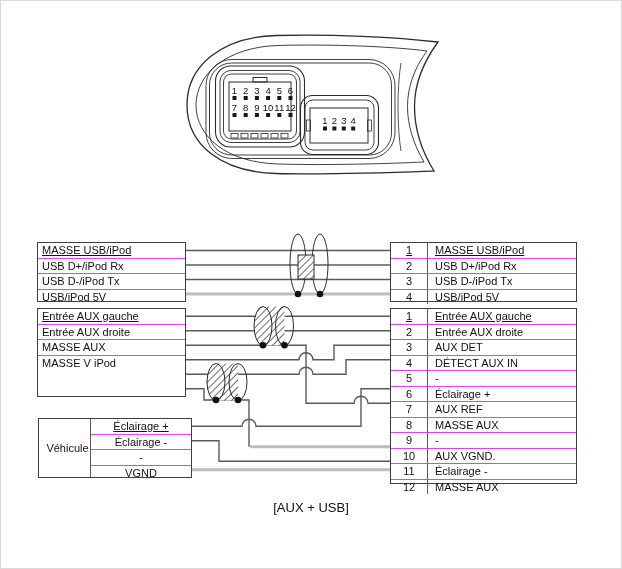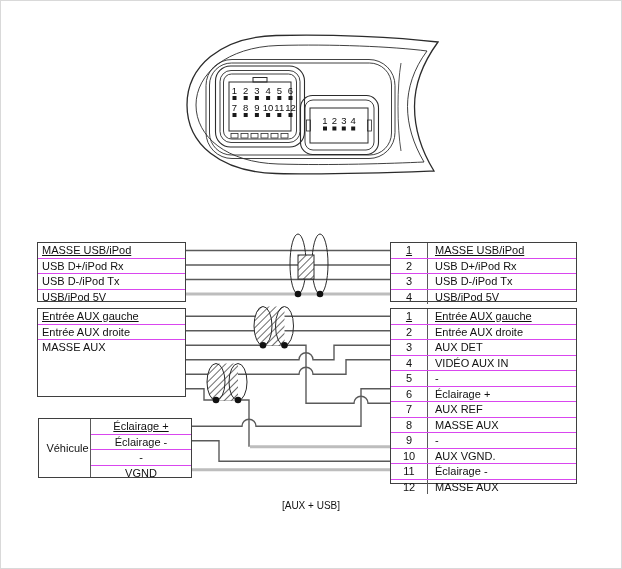--- a/index.html
+++ b/index.html
@@ -18,21 +18,21 @@
   .cell{padding-left:4px;white-space:nowrap;}
   .pin{width:36px;text-align:center;border-right:1px solid #5a5a5a;flex:none;}
   .lbl{padding-left:7px;white-space:nowrap;}
   .veh{display:flex;height:100%;}
   .veh-h{width:45px;flex:none;border-right:1px solid #5a5a5a;display:flex;align-items:center;justify-content:center;margin-left:6px;}
   .veh-rows{flex:1;}
   .veh-rows .r{justify-content:center;}
   .veh-rows .r .cell{padding-left:0;}
   #caption{
     position:absolute;left:0;right:0;top:499px;text-align:center;
-    font-size:10px;color:#111;
+    font-size:13px;color:#111;
   }
 </style>
 </head>
 <body>
 
 <div id="screen">
 
   <svg width="622" height="569" viewBox="0 0 622 569">
     <defs>
       <pattern id="hatch" width="5" height="5" patternUnits="userSpaceOnUse" patternTransform="rotate(45)">
@@ -194,38 +194,41 @@
   <div class="tbl" style="left:36px;top:307px;width:149px;height:89px;">
     <div class="r">
         <span class="cell">Entrée AUX gauche</span>
       </div>
     <div class="r">
         <span class="cell">Entrée AUX droite</span>
       </div>
     <div class="r">
         <span class="cell">MASSE AUX</span>
       </div>
+    <div class="r">
+        <span class="cell">MASSE V iPod</span>
+      </div>
   </div>
 
   <div class="tbl" style="left:389px;top:307px;width:187px;height:176px;">
     <div class="r">
         <span class="pin">1</span>
         <span class="lbl">Entrée AUX gauche</span>
       </div>
     <div class="r">
         <span class="pin">2</span>
         <span class="lbl">Entrée AUX droite</span>
       </div>
     <div class="r">
         <span class="pin">3</span>
         <span class="lbl">AUX DET</span>
       </div>
     <div class="r">
         <span class="pin">4</span>
-        <span class="lbl">VIDÉO AUX IN</span>
+        <span class="lbl">DÉTECT AUX IN</span>
       </div>
     <div class="r">
         <span class="pin">5</span>
         <span class="lbl">-</span>
       </div>
     <div class="r">
         <span class="pin">6</span>
         <span class="lbl">Éclairage +</span>
       </div>
     <div class="r">

